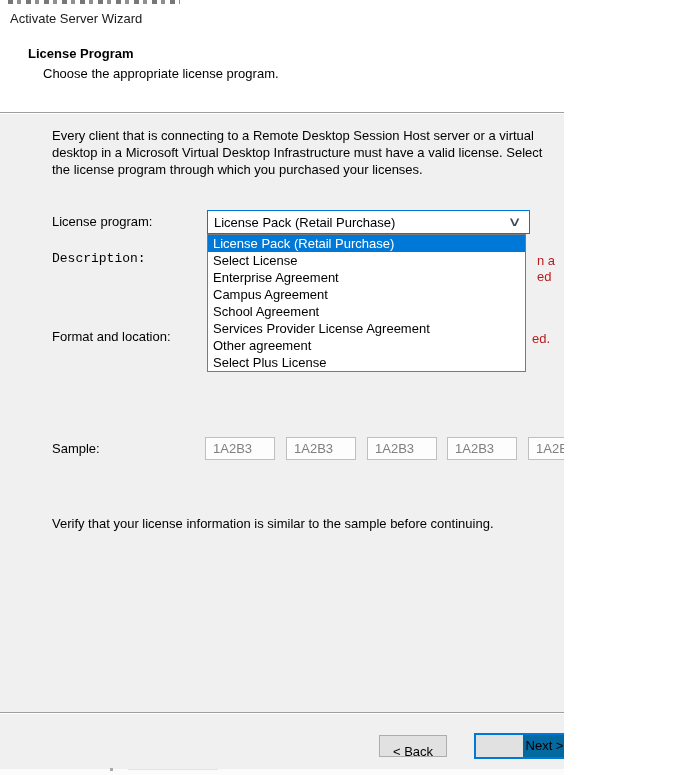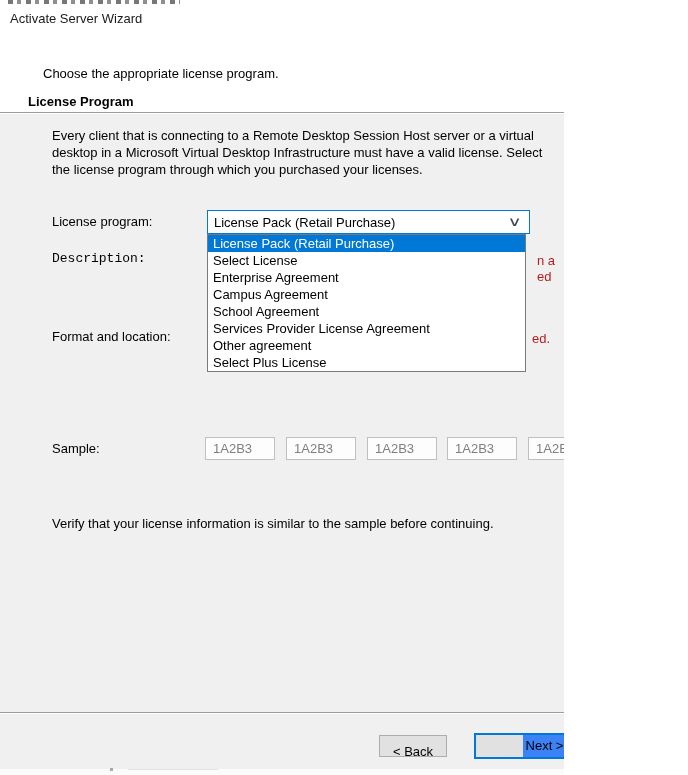--- a/index.html
+++ b/index.html
@@ -12,21 +12,21 @@
 
   
   .wizard{position:absolute;left:0;top:0;width:676px;height:775px;background:#fff;}
   .title-text{left:10px;top:11px;font-size:13px;color:#1a1a1a;}
   .close-btn{left:650px;top:8px;width:24px;height:24px;text-align:center;line-height:24px;
     font-size:16px;color:#1f1f1f;cursor:default;}
   .artifact-top{left:8px;top:0;width:172px;height:4px;opacity:.75;
     background:repeating-linear-gradient(90deg,#4a4a4a 0 5px,transparent 5px 9px,#6a6a6a 9px 13px,transparent 13px 18px);}
 
   
-  .hdr-title{left:28px;top:46px;font-weight:bold;margin-top:48px;}
+  .hdr-title{left:28px;top:46px;font-weight:bold;}
   .hdr-sub{left:43px;top:66px;}
   .hdr-icon{left:628px;top:45px;width:50px;height:58px;}
   .sep{height:1px;background:#9d9d9d;box-shadow:0 1px 0 #ffffff;}
   .sep1{left:0;top:112px;width:676px;}
   .sep2{left:0;top:712px;width:676px;}
 
   
   .body-bg{left:0;top:114px;width:676px;height:661px;background:#f0f0f0;}
   .intro{left:52px;top:127px;width:600px;line-height:17px;}
   .lbl{color:#000;}
@@ -56,21 +56,21 @@
   .sample-box{position:absolute;top:437px;width:70px;height:23px;box-sizing:border-box;
     background:#fdfdfd;border:1px solid #bfbfbf;color:#7f7f7f;line-height:21px;padding-left:7px;}
   .verify{left:52px;top:516px;}
 
   
   .btn{box-sizing:border-box;background:#e1e1e1;border:1px solid #adadad;
     font-family:"Liberation Sans",sans-serif;font-size:13px;color:#000;
     text-align:center;padding:8px;}
   .btn-back{left:379px;top:735px;width:68px;height:22px;}
   .btn-next{left:474px;top:733px;width:94px;height:26px;border:2px solid var(--accent,#0078d7);}
-  .btn-next .inner{position:absolute;left:0;top:0;right:0;bottom:0;background:#3b82f6;
+  .btn-next .inner{position:absolute;left:0;top:0;right:0;bottom:0;background:#0369a1;
     line-height:22px;margin-left:47px;}
   .btn-cancel{left:580px;top:735px;width:71px;height:22px;}
 
   
   .win-right-border{left:676px;top:0;width:2px;height:775px;background:#5f5f5f;}
   .right-strip{left:678px;top:0;width:10px;height:775px;background:#fff;}
   .right-strip .grayer{position:absolute;left:0;top:210px;width:10px;height:565px;background:#efefef;}
   .blue-bit{position:absolute;background:#2f6fd3;}
   .bottom-strip{left:0;top:769px;width:688px;height:6px;background:#fbfbfb;}
   .bottom-tick{left:110px;top:768px;width:3px;height:3px;background:#a9a9a9;}

